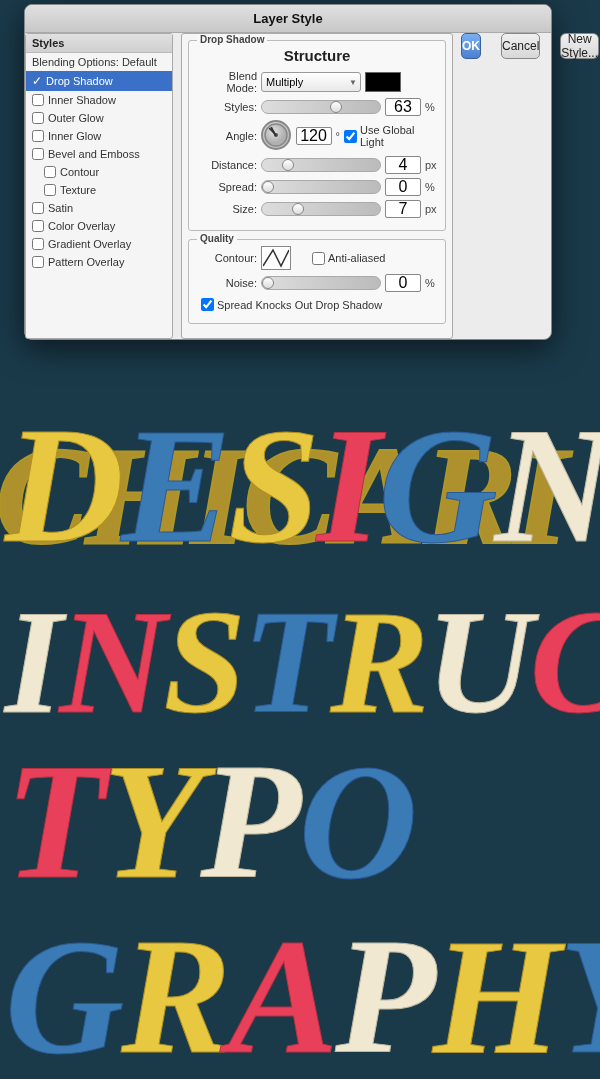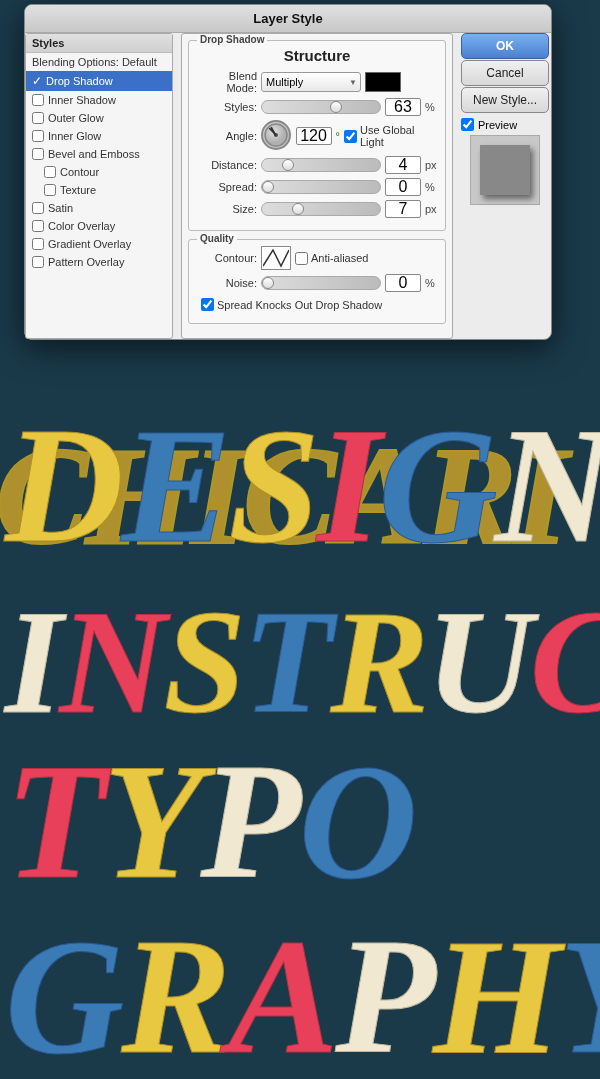--- a/index.html
+++ b/index.html
@@ -295,22 +295,22 @@
       align-items: center;
       justify-content: center;
       overflow: hidden;
     }
 
     
     .buttons-panel {
       width: 90px;
       flex-shrink: 0;
       display: flex;
-      flex-direction: column;
-      gap: 1px;
+      flex-direction: row;
+      gap: 20px;
     }
 
     .dialog-btn {
       width: 88px;
       height: 26px;
       border-radius: 5px;
       font-size: 12px;
       cursor: pointer;
       border: 1px solid #888;
       display: flex;
@@ -326,20 +326,21 @@
     }
 
     .btn-cancel {
       background: linear-gradient(to bottom, #f0f0f0, #d8d8d8);
       color: #222;
     }
 
     .btn-new-style {
       background: linear-gradient(to bottom, #f0f0f0, #d8d8d8);
       color: #222;
+      border-radius: 6px;
     }
 
     .preview-area {
       width: 88px;
       margin-top: 4px;
     }
 
     .preview-checkbox-row {
       display: flex;
       align-items: center;
@@ -568,21 +569,21 @@
       <div class="section-group">
         <div class="section-label">Quality</div>
 
         <div class="form-row">
           <span class="form-label">Contour:</span>
           <div class="contour-preview">
             <svg width="26" height="20" viewBox="0 0 26 20">
               <polyline points="0,18 10,2 18,18 26,2" stroke="#333" stroke-width="1.5" fill="none"></polyline>
             </svg>
           </div>
-          <label class="checkbox-label" style="margin-left:0;">
+          <label class="checkbox-label" style="margin-left:17px;">
             <input type="checkbox" style="">
             <span>Anti-aliased</span>
           </label>
         </div>
 
         <div class="form-row">
           <span class="form-label">Noise:</span>
           <div class="slider-track">
             <div class="slider-thumb" style="left: 0px;"></div>
           </div>

